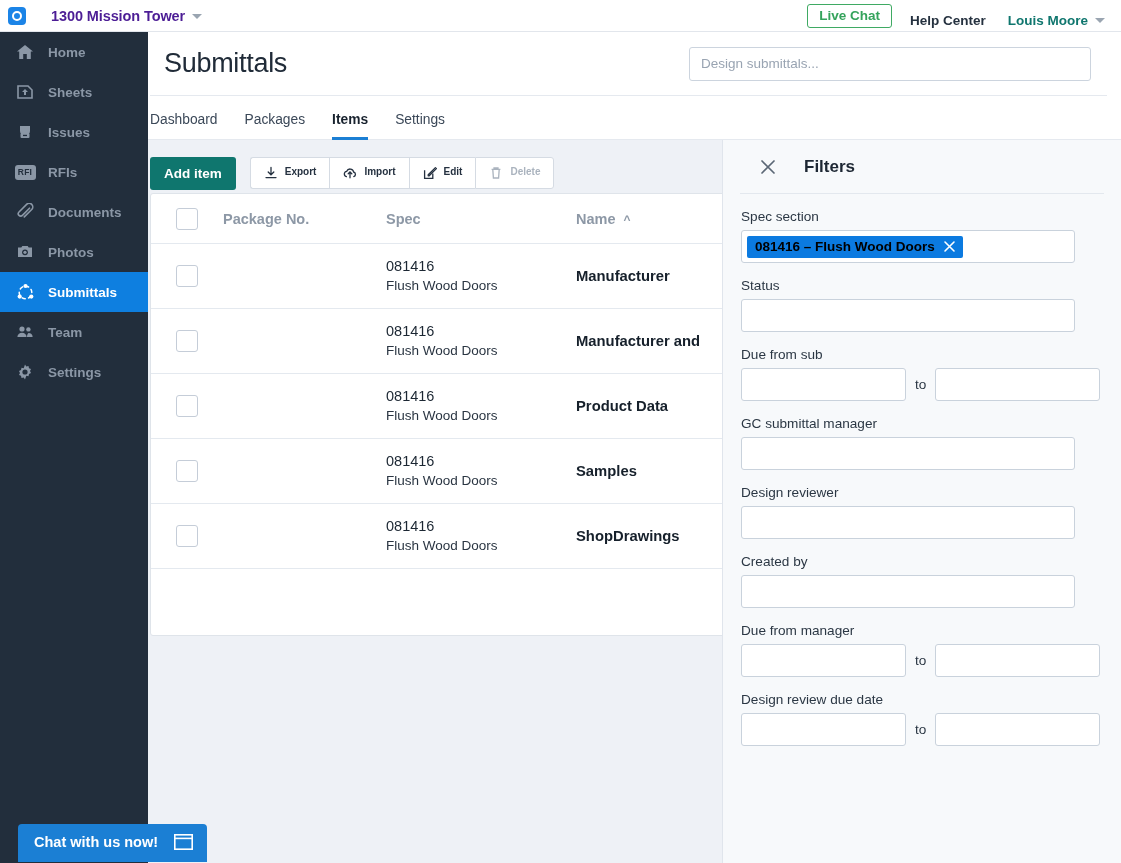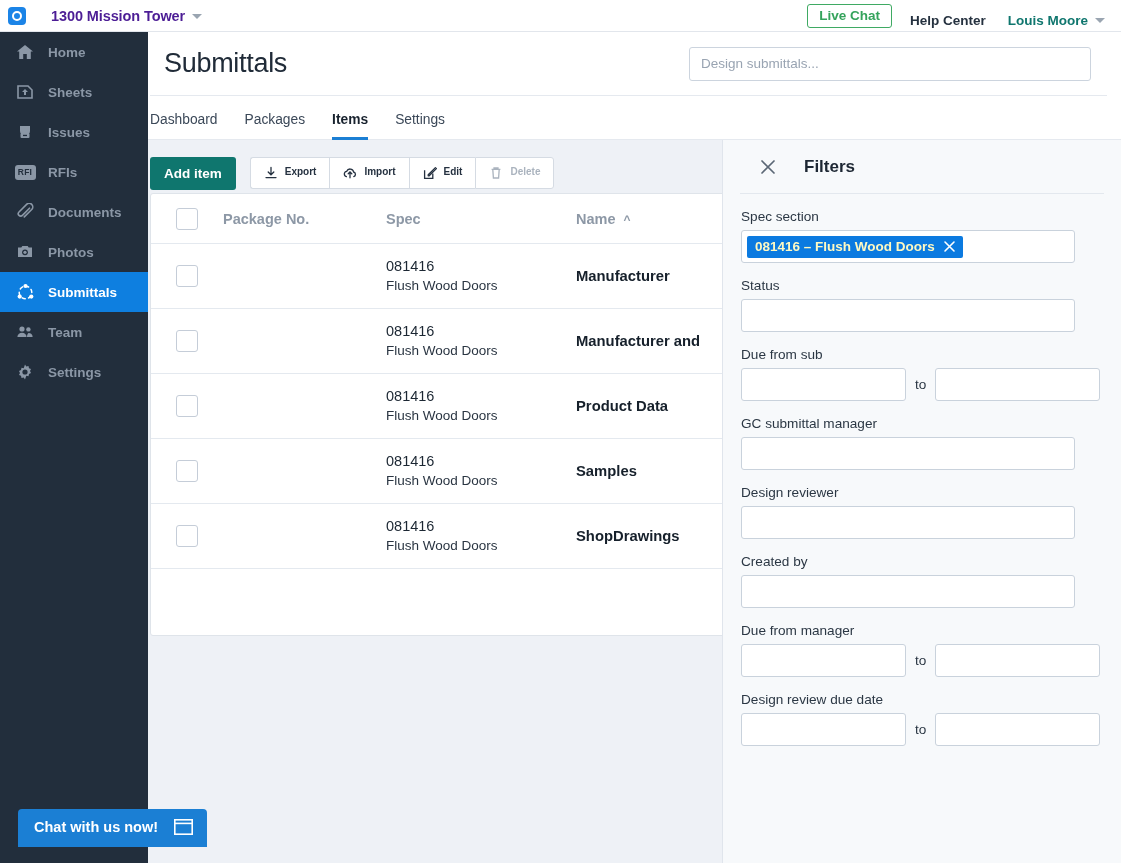--- a/index.html
+++ b/index.html
@@ -191,32 +191,32 @@
     font-size: 17px; font-weight: bold; color: #1d2733; margin-left: 25px;
   }
   .fgroup { padding: 0 18px; margin-top: 15px; }
   .flabel { font-size: 13.6px; color: #2b3744; margin-bottom: 6px; }
   .finput {
     height: 33px; border: 1px solid #c9d2dc; border-radius: 3px;
     background: #fff; width: 334px;
     display: flex; align-items: center; padding: 0 5px;
   }
   .chip {
-    background: #0b7ae0; color: #fef9c3; border-radius: 2px;
+    background: #0b7ae0; color: #000000; border-radius: 2px;
     font-size: 13.5px; font-weight: bold;
     padding: 3px 7px 4px 8px; display: flex; align-items: center; gap: 8px;
   }
   .chip-x { width: 13px; height: 13px; }
   .range-row { display: flex; align-items: center; }
   .range-row .finput { width: 165px; }
   .range-to { font-size: 13.6px; color: #2b3744; margin: 0 9px; }
 
   
   .chat-widget {
-    position: absolute; left: 18px; bottom: 16px;
+    position: absolute; left: 18px; bottom: 1px;
     background: #1b7fd4; color: #fff; border-radius: 4px 4px 0 0;
     font-size: 14.5px; font-weight: bold;
     padding: 10px 14px 12px 16px;
     display: flex; align-items: center; gap: 16px;
     z-index: 40;
   }
   .chat-ico { width: 19px; height: 16px; }
 </style>
 </head>
 <body>

